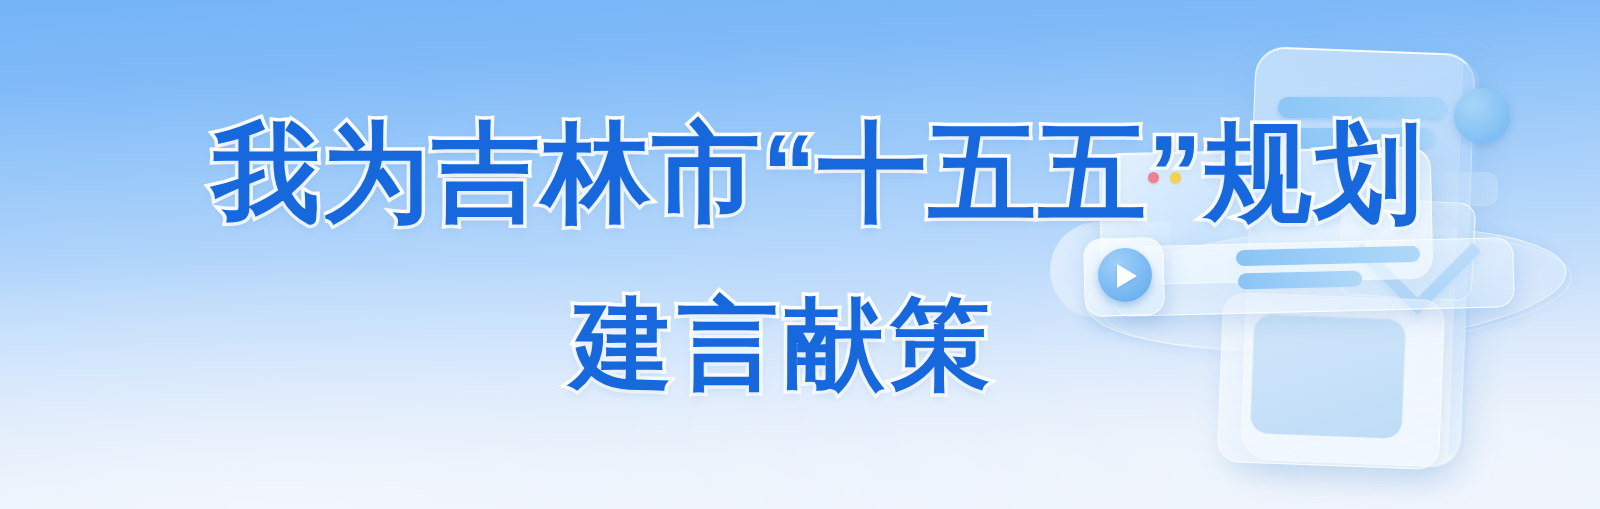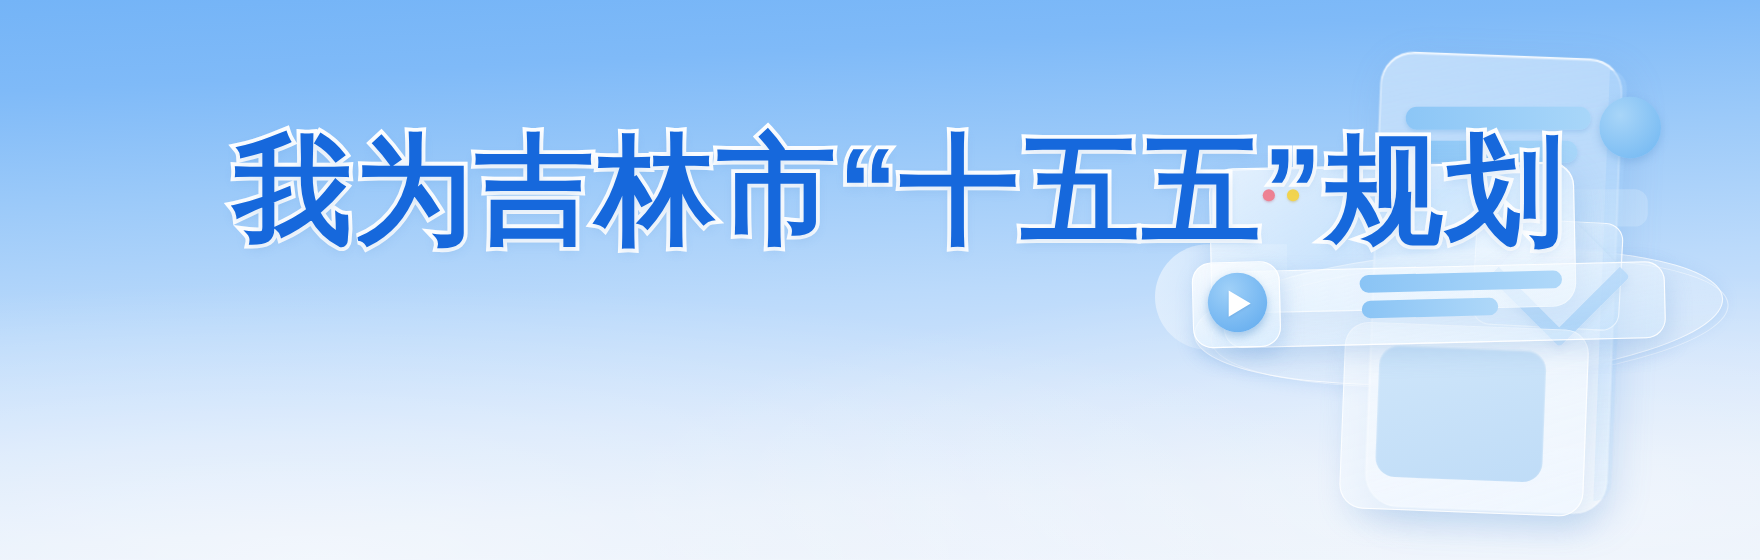--- a/index.html
+++ b/index.html
@@ -204,15 +204,16 @@
     <div class="sbar sbar-1"></div>
     <div class="sbar sbar-2"></div>
 
     <div class="play-plate"></div>
     <div class="play-circle"></div>
     <div class="play-tri"></div>
   </div>
 
   <div class="title-wrap">
     <div class="line line1">我为吉林市“十五五”规划</div>
+    <div class="line line2">建言献策</div>
   </div>
 
 </div>
 
 </body></html>

